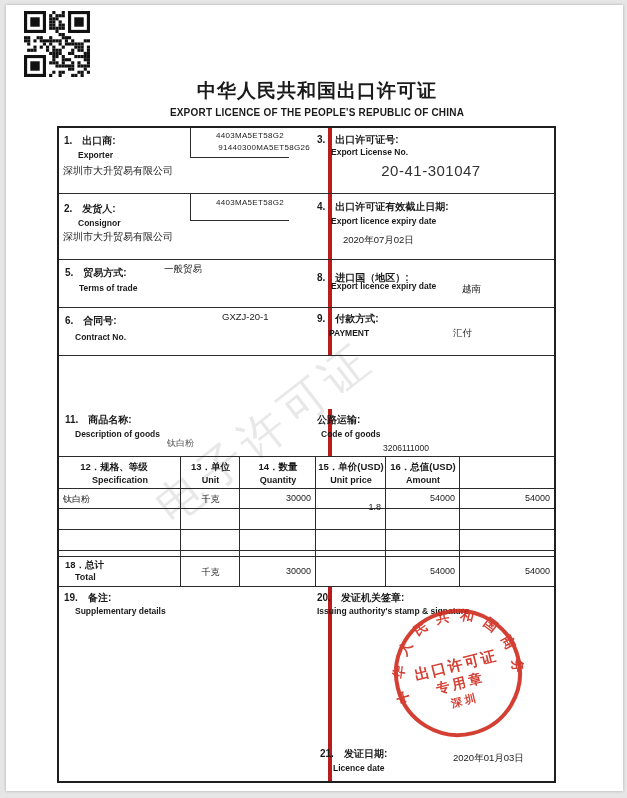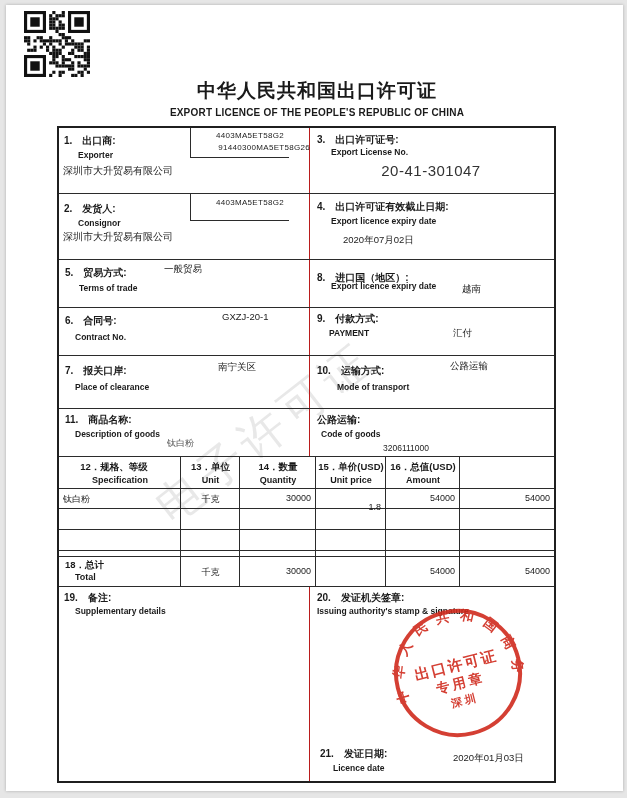--- a/index.html
+++ b/index.html
@@ -15,21 +15,21 @@
   .title-zh{left:57px;top:78px;width:520px;text-align:center;font-size:19px;font-weight:bold;letter-spacing:1px;}
   .title-en{left:57px;top:107px;width:520px;text-align:center;font-size:10px;font-weight:bold;letter-spacing:.2px;}
   .wm{
     left:95px;top:402px;width:340px;text-align:center;
     font-size:46px;letter-spacing:6px;color:rgba(90,90,90,0.14);
     transform:rotate(-38deg);transform-origin:center;z-index:0;white-space:nowrap;
   }
   .tbl{position:absolute;left:57px;top:126px;width:499px;height:657px;border:2px solid #1f1f1f;box-sizing:border-box;z-index:1;}
   .row{position:absolute;left:0;width:495px;border-bottom:1px solid #2b2b2b;box-sizing:border-box;}
   .row.last{border-bottom:none;}
-  .lc{position:absolute;left:0;top:0;bottom:0;width:251px;border-right:1px solid #b91c1c;box-sizing:border-box;}
+  .lc{position:absolute;left:0;top:0;bottom:0;width:273px;border-right:4px solid #b91c1c;box-sizing:border-box;}
   .rc{position:absolute;left:252px;top:0;bottom:0;width:243px;padding-left:16px;}
   .zh{font-weight:bold;font-size:10px;white-space:nowrap;}
   .en{font-weight:bold;font-size:8.5px;white-space:nowrap;}
   .val{font-size:9.5px;color:#222;white-space:nowrap;}
   .code{font-size:8px;color:#222;letter-spacing:.3px;white-space:nowrap;}
   .company{font-size:10px;color:#222;white-space:nowrap;}
   .gcol{position:absolute;top:0;bottom:0;border-right:1px solid #2b2b2b;box-sizing:border-box;}
   .gtxt{position:absolute;font-size:9px;white-space:nowrap;}
   .num{text-align:right;}
   .subline{position:absolute;background:#2b2b2b;}
@@ -249,32 +249,20 @@
       <div class="abs en" style="left:16px;top:24px;">Contract No.</div>
       <div class="abs val" style="left:163px;top:3px;">GXZJ-20-1</div>
     </div>
     <div class="rc">
       <div class="abs zh" style="left:6px;top:4px;">9.　付款方式:</div>
       <div class="abs en" style="left:18px;top:20px;">PAYMENT</div>
       <div class="abs val" style="left:142px;top:19px;">汇付</div>
     </div>
   </div>
 
-  <div class="row" style="top:228px;height:53px;">
-    <div class="lc">
-      <div class="abs zh" style="left:6px;top:8px;">7.　报关口岸:</div>
-      <div class="abs en" style="left:16px;top:26px;">Place of clearance</div>
-      <div class="abs val" style="left:159px;top:5px;">南宁关区</div>
-    </div>
-    <div class="rc">
-      <div class="abs zh" style="left:6px;top:8px;">10.　运输方式:</div>
-      <div class="abs en" style="left:26px;top:26px;">Mode of transport</div>
-      <div class="abs val" style="left:139px;top:4px;">公路运输</div>
-    </div>
-  </div>
 
   <div class="row" style="top:281px;height:48px;">
     <div class="lc">
       <div class="abs zh" style="left:6px;top:4px;">11.　商品名称:</div>
       <div class="abs en" style="left:16px;top:20px;">Description of goods</div>
       <div class="abs" style="left:108px;top:28px;font-size:9px;color:#555;">钛白粉</div>
     </div>
     <div class="rc">
       <div class="abs zh" style="left:6px;top:4px;">公路运输:</div>
       <div class="abs en" style="left:10px;top:20px;">Code of goods</div>

